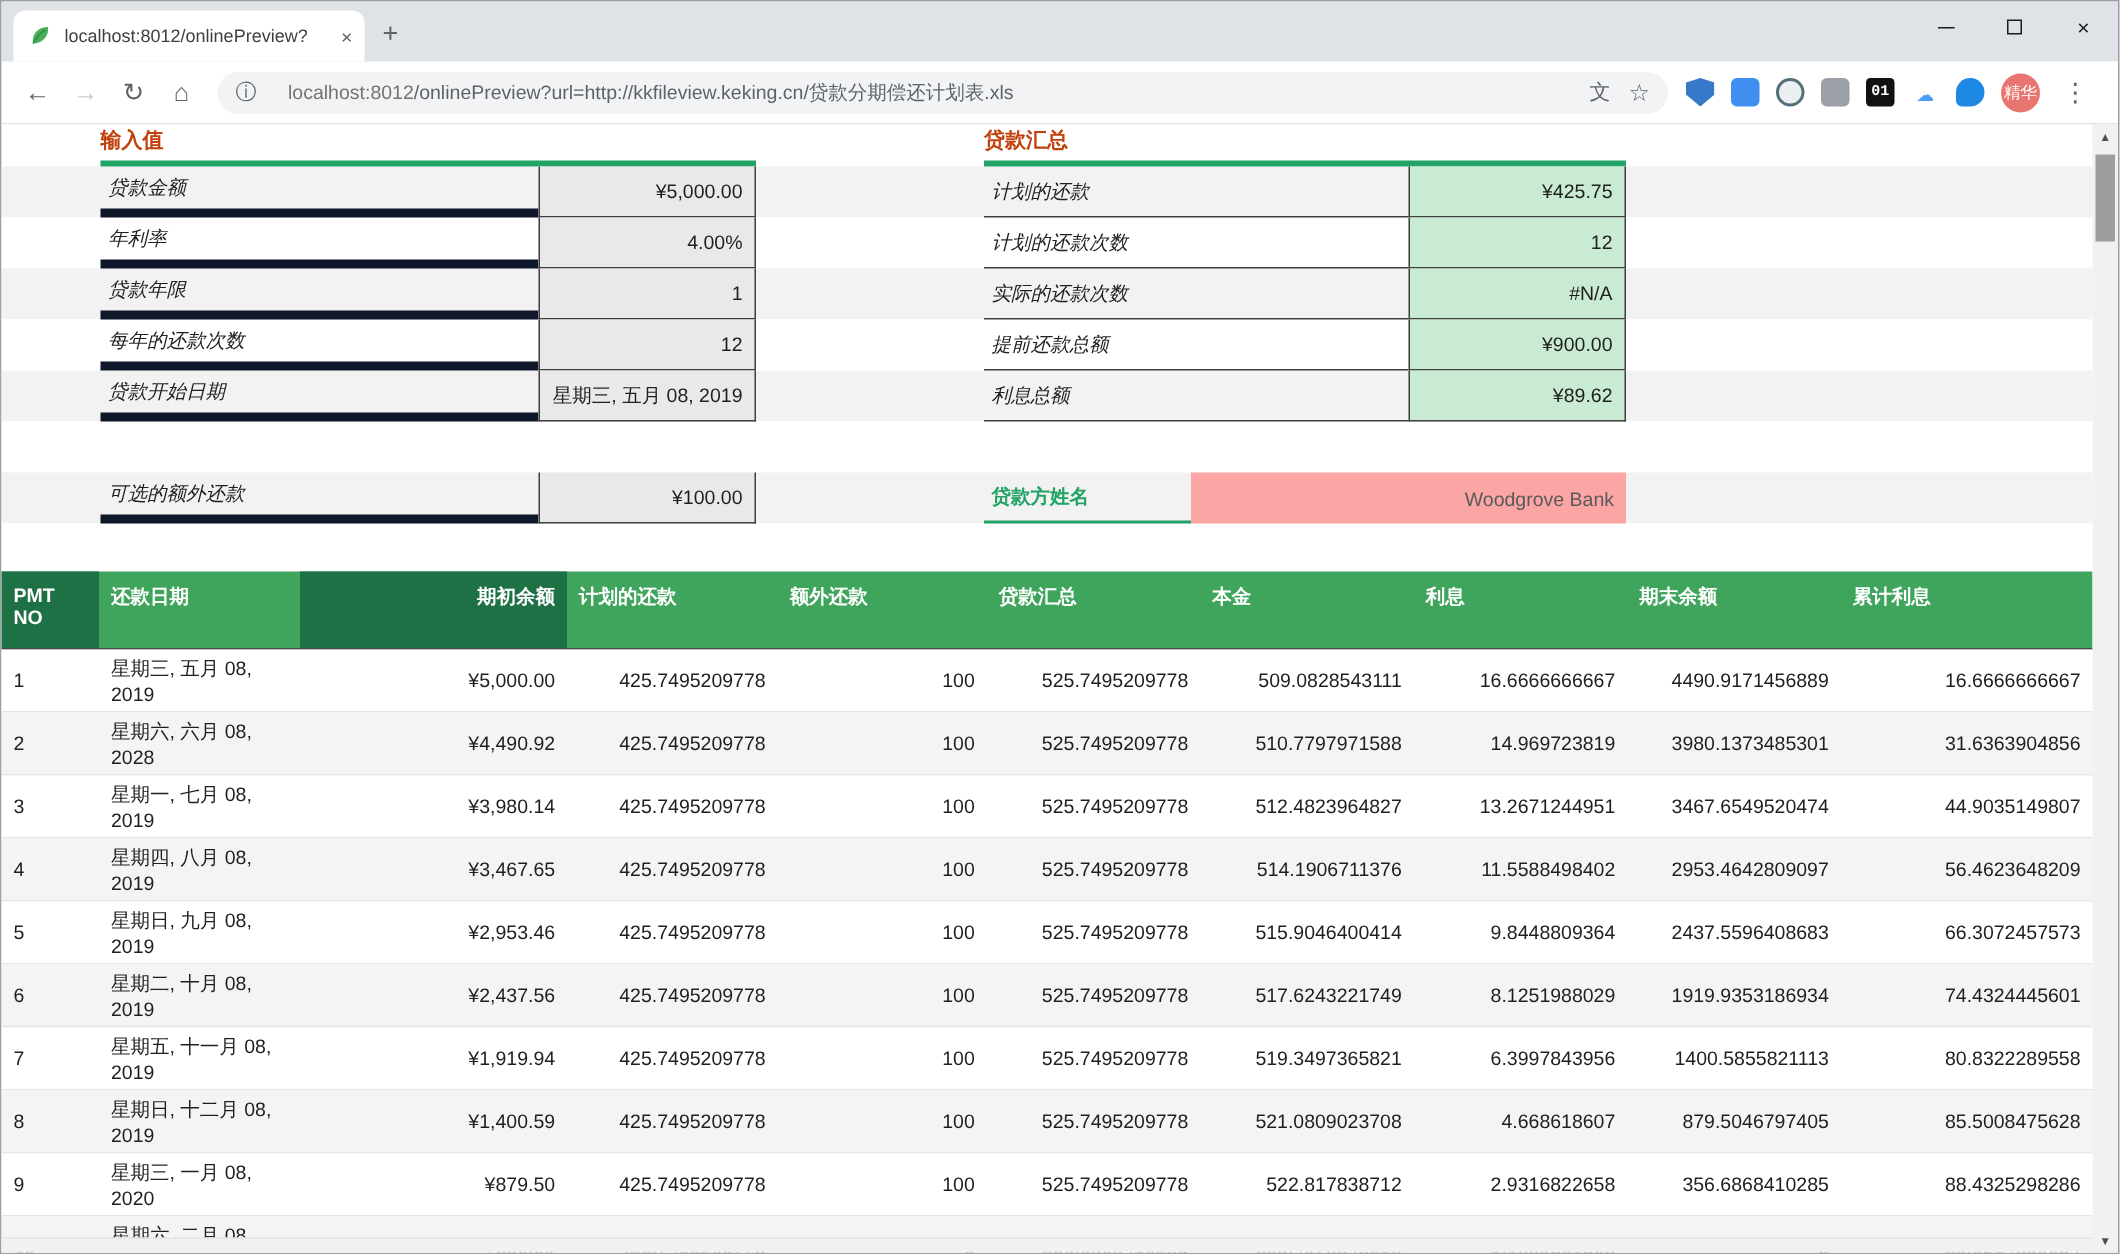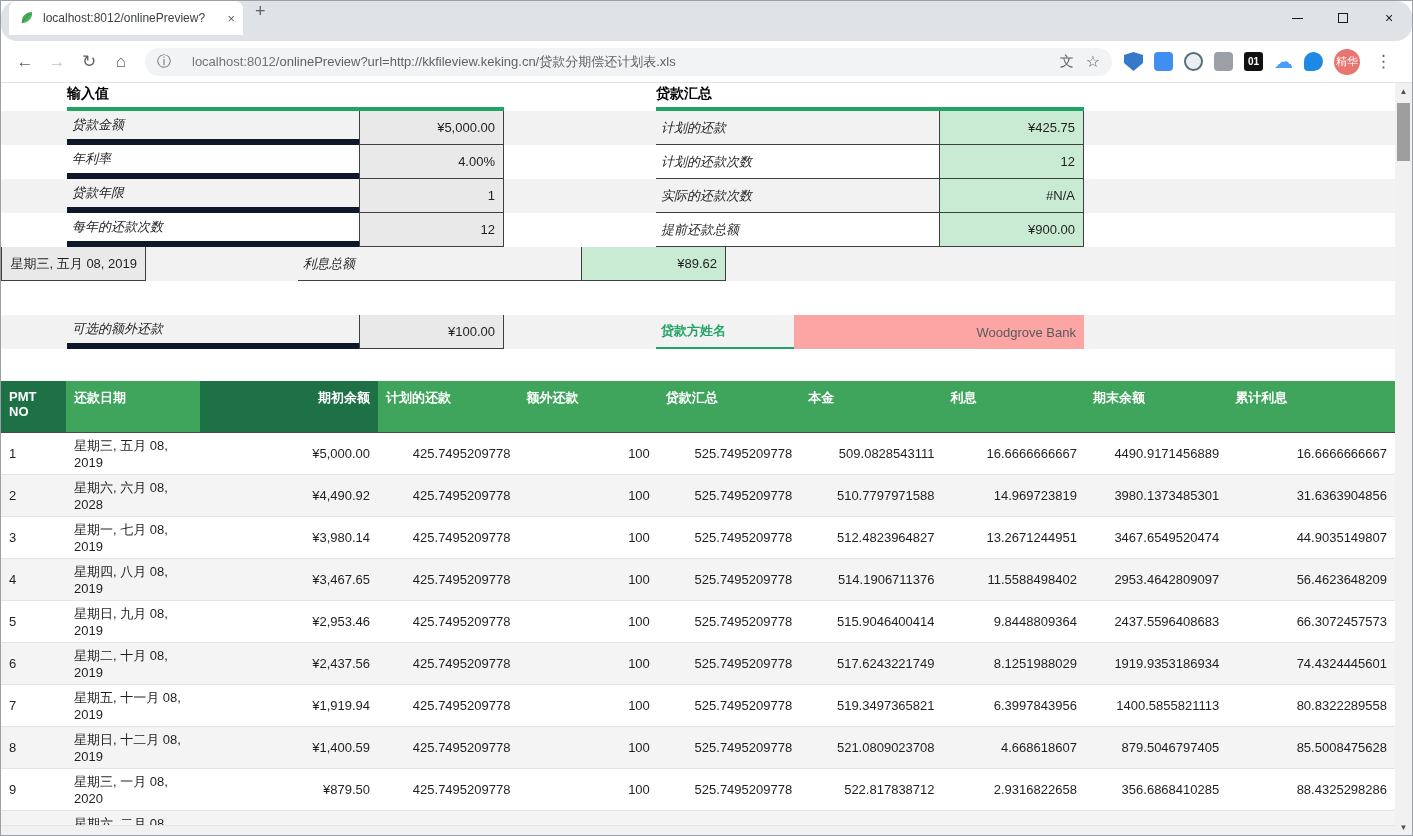--- a/index.html
+++ b/index.html
@@ -2,21 +2,21 @@
 <html><head>
 <meta charset="utf-8">
 <style>
   html,body{margin:0;padding:0;}
   body{
     width:1413px;height:836px;overflow:hidden;position:relative;
     font-family:"Liberation Sans",sans-serif;background:#fff;
     border:1px solid #9aa0a6;box-sizing:border-box;
   }
   
-  .titlebar{height:40px;background:#dfe2e7;display:flex;align-items:flex-start;position:relative;border-radius:16px;}
+  .titlebar{height:40px;background:#dfe2e7;display:flex;align-items:flex-end;position:relative;}
   .tab{width:234px;height:34px;background:#fff;border-radius:8px 8px 0 0;display:flex;align-items:center;
        padding:0 8px 0 10px;margin-left:8px;box-sizing:border-box;}
   .favicon{width:16px;height:16px;flex:0 0 16px;}
   .tab-title{font-size:12px;color:#3c4043;white-space:nowrap;overflow:hidden;flex:1;margin-left:8px;}
   .tab-close{font-size:13px;color:#5f6368;margin-left:6px;cursor:default;}
   .newtab{font-size:18px;color:#5f6368;margin:0 0 8px 12px;}
   .wincontrols{position:absolute;right:0;top:0;display:flex;height:34px;}
   .winbtn{width:46px;height:34px;display:flex;align-items:center;justify-content:center;color:#1a1a1a;font-size:14px;}
   .min-glyph{width:11px;height:1px;background:#1a1a1a;display:inline-block;}
   .max-glyph{width:10px;height:10px;border:1px solid #1a1a1a;display:inline-block;box-sizing:border-box;}
@@ -25,39 +25,39 @@
   .navbtn{width:28px;text-align:center;font-size:17px;color:#5f6368;margin:0 2px;flex:0 0 auto;}
   .navbtn.disabled{color:#c6c9cd;}
   .omnibox{flex:1 1 auto;height:28px;background:#f1f3f4;border-radius:14px;display:flex;align-items:center;
            padding:0 12px;margin:0 8px;min-width:0;}
   .info-icon{color:#5f6368;font-size:14px;margin-right:9px;flex:0 0 auto;}
   .url{font-size:13px;color:#5f6368;white-space:nowrap;overflow:hidden;text-overflow:ellipsis;flex:1 1 auto;}
   .url-host{color:#737373;padding-left:12px;}
   .omni-icon{margin-left:12px;color:#5f6368;font-size:14px;flex:0 0 auto;}
   .omni-icon.star{font-size:16px;}
   .extrow{display:flex;align-items:center;gap:11px;margin:0 4px;flex:0 0 auto;}
-  .ext{width:19px;height:19px;display:inline-flex;align-items:center;justify-content:center;border-radius:4px;font-size:10px;color:#fff;}
+  .ext{width:19px;height:19px;display:inline-flex;align-items:center;justify-content:center;border-radius:4px;font-size:10px;color:#fff;font-family:Liberation Mono, monospace;}
   .ext.shield{background:#3579c8;clip-path:polygon(50% 0,100% 16%,100% 58%,50% 100%,0 58%,0 16%);border-radius:0;}
   .ext.sqblue{background:#3f8ef0;}
   .ext.circle{border-radius:50%;background:#eceff1;border:2px solid #546e7a;box-sizing:border-box;width:19px;height:19px;}
   .ext.sqgray{background:#9aa0a6;}
   .ext.badge{background:#111;color:#fff;font-weight:bold;font-size:10px;border-radius:3px;}
   .ext.cloudglyph{background:none;color:#4a9df8;font-size:19px;}
   .ext.sqblue2{background:#1e88e5;border-radius:50% 50% 50% 4px;}
   .avatar{width:26px;height:26px;border-radius:50%;background:#e8756f;color:#fff;font-size:11px;
           display:inline-flex;align-items:center;justify-content:center;flex:0 0 auto;}
   .menu-dots{color:#5f6368;font-size:17px;margin:0 8px 0 4px;flex:0 0 auto;}
   
   .content{position:relative;height:753px;background:#fff;}
   .sheet{margin-right:17px;font-size:13px;color:#1f1f1f;}
   .titles-row{display:flex;align-items:flex-end;height:28px;}
   .sec{border-bottom:4px solid #21a366;box-sizing:border-box;}
   .sec-left{margin-left:66px;width:437px;}
   .sec-right{margin-left:152px;width:428px;}
-  .sec-title{font-weight:700;font-size:14px;color:#000000;display:inline-block;padding-bottom:4px;}
+  .sec-title{font-weight:700;font-size:14px;color:#c2410c;display:inline-block;padding-bottom:4px;}
   .srow{display:flex;height:34px;box-sizing:border-box;}
   .srow.gray{background:#f2f2f2;}
   .srow.white{background:#fff;}
   .llabel,.lval,.rlabel,.rval,.gapcell,.lender-label,.lender-val{display:flex;align-items:center;box-sizing:border-box;}
   .llabel{margin-left:66px;width:292px;font-style:italic;border-bottom:6px solid #0f172a;padding-left:5px;}
   .lval{width:145px;justify-content:flex-end;padding-right:8px;background:#e9e9e9;
         border-bottom:1px solid #3f3f3f;border-left:1px solid #3f3f3f;border-right:1px solid #3f3f3f;}
   .gapcell{width:152px;}
   .rlabel{width:283px;font-style:italic;border-bottom:1px solid #3f3f3f;padding-left:5px;}
   .rval{width:145px;justify-content:flex-end;padding-right:8px;background:#c9ebd3;
@@ -171,20 +171,21 @@
           <div class="rval">#N/A</div>
         </div>
         <div class="srow white">
           <div class="llabel">每年的还款次数</div>
           <div class="lval">12</div>
           <div class="gapcell"></div>
           <div class="rlabel">提前还款总额</div>
           <div class="rval">¥900.00</div>
         </div>
         <div class="srow gray">
+          <div class="llabel">贷款开始日期</div>
           <div class="lval">星期三, 五月 08, 2019</div>
           <div class="gapcell"></div>
           <div class="rlabel">利息总额</div>
           <div class="rval">¥89.62</div>
         </div>
       </div>
 
     <div class="srow white empty-row"></div>
 
     <div class="srow gray">

